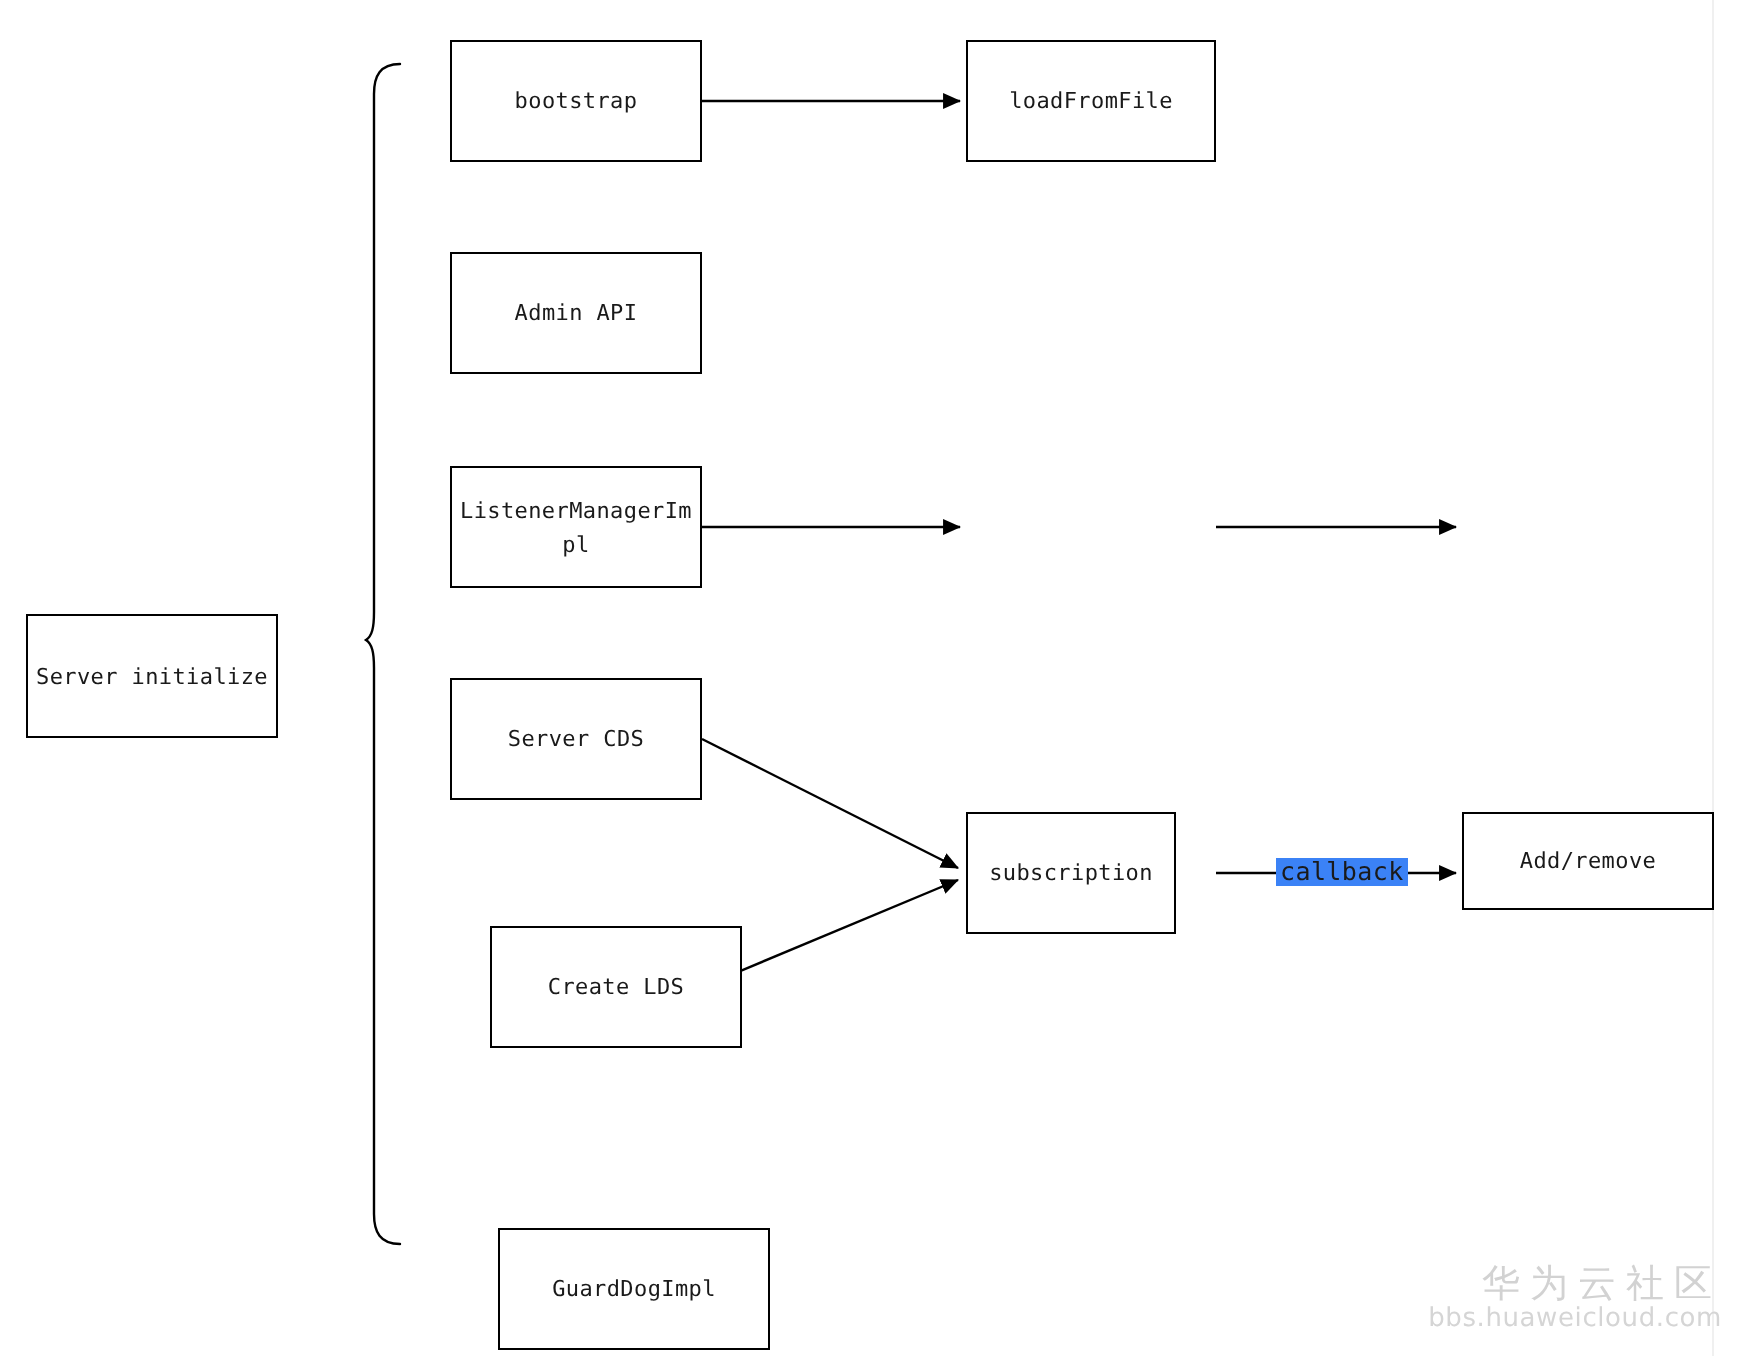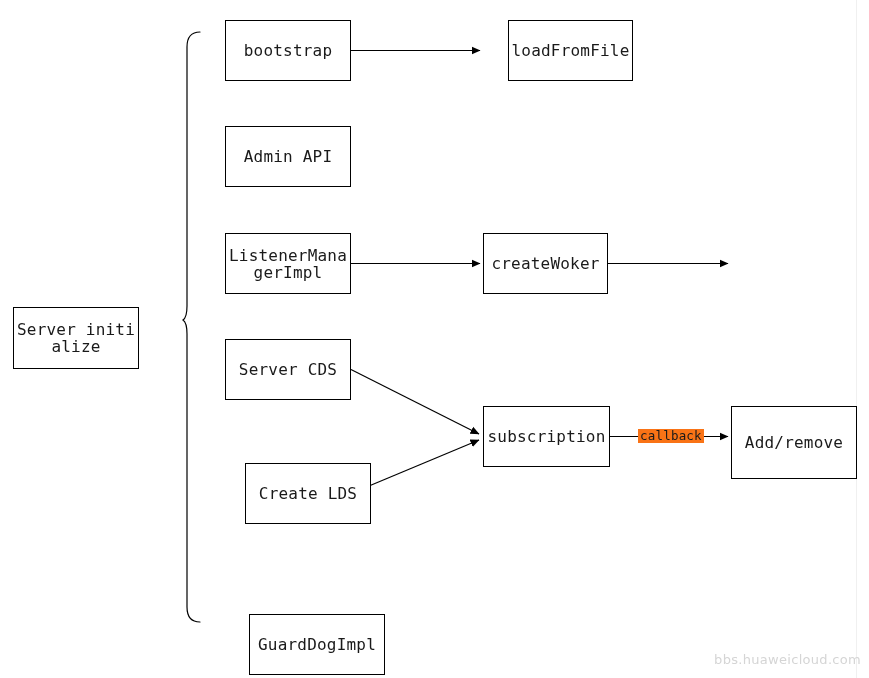--- a/index.html
+++ b/index.html
@@ -30,30 +30,30 @@
   .node {
     position: absolute;
     box-sizing: border-box;
     border: 1px solid #000000;
     background: #ffffff;
     display: flex;
     align-items: center;
     justify-content: center;
     text-align: center;
     font-family: "DejaVu Sans Mono", "Liberation Mono", monospace;
-    font-size: 16px;
+    font-size: 11px;
     line-height: 17px;
     color: #1a1a1a;
     letter-spacing: 0.2px;
     word-break: break-all;
     padding: 0 2px;
   }
   .edge-label {
     position: absolute;
-    background: #f97316;
+    background: #3b82f6;
     font-family: "DejaVu Sans Mono", "Liberation Mono", monospace;
     font-size: 12.5px;
     line-height: 14px;
     color: #1a1a1a;
     letter-spacing: 0.2px;
     padding: 0 2px;
     white-space: nowrap;
   }
   #right-rule {
     position: absolute;
@@ -121,56 +121,54 @@
   </svg>
 
   <div class="node" style="left:13px; top:307px; width:126px; height:62px;justify-content:center;">
     <span>Server initialize</span>
   </div>
 
   <div class="node" style="left:225px; top:20px; width:126px; height:61px;">
     <span>bootstrap</span>
   </div>
 
-  <div class="node" style="left:483px; top:20px; width:125px; height:61px;margin-left:25px;">
+  <div class="node" style="left:483px; top:20px; width:125px; height:61px;">
     <span>loadFromFile</span>
   </div>
 
   <div class="node" style="left:225px; top:126px; width:126px; height:61px;">
     <span>Admin API</span>
   </div>
 
   <div class="node" style="left:225px; top:233px; width:126px; height:61px;">
     <span>ListenerManagerImpl</span>
   </div>
 
-  <div class="node" style="left:483px; top:233px; width:125px; height:61px;">
-    <span>createWoker</span>
-  </div>
 
 
   <div class="node" style="left:225px; top:339px; width:126px; height:61px;">
     <span>Server CDS</span>
   </div>
 
-  <div class="node" style="left:483px; top:406px; width:127px; height:61px;">
+  <div class="node" style="left:483px; top:406px; width:105px; height:61px;">
     <span>subscription</span>
   </div>
 
-  <div class="node" style="left:731px; top:406px; width:126px; height:73px;">
+  <div class="node" style="left:731px; top:406px; width:126px; height:49px;">
     <span>Add/remove</span>
   </div>
 
   <div class="node" style="left:225px; top:463px; width:126px; height:61px;margin-left:20px;">
     <span>Create LDS</span>
   </div>
 
   <div class="node" style="left:225px; top:614px; width:136px; height:61px;margin-left:24px;">
     <span>GuardDogImpl</span>
   </div>
 
   <div class="edge-label" style="left:638px; top:429px;">callback</div>
 
   <div id="watermark">
+    <div class="wm-cn">华为云社区</div>
     <div class="wm-url">bbs.huaweicloud.com</div>
   </div>
 
 </div>
 
 </body></html>

